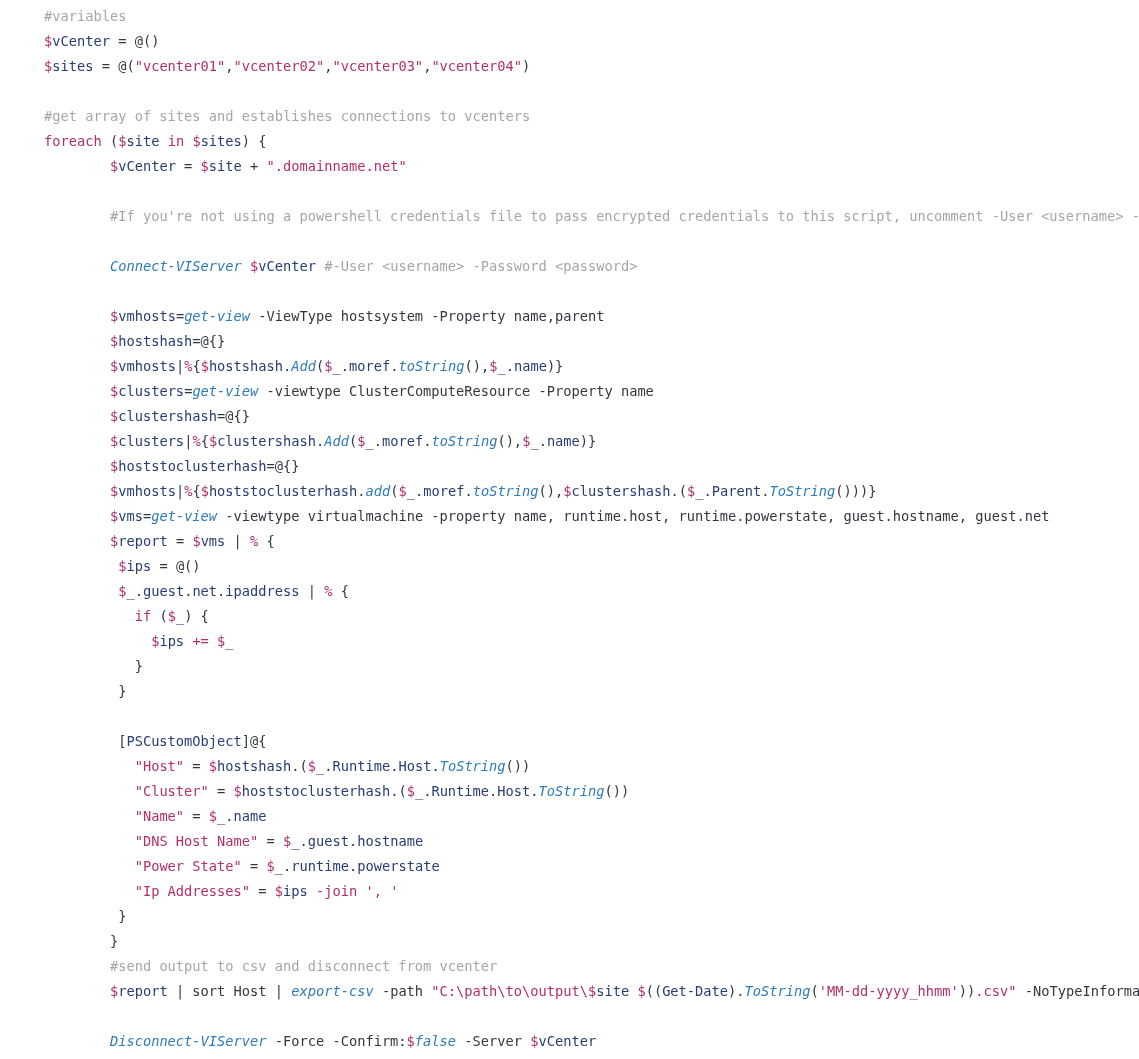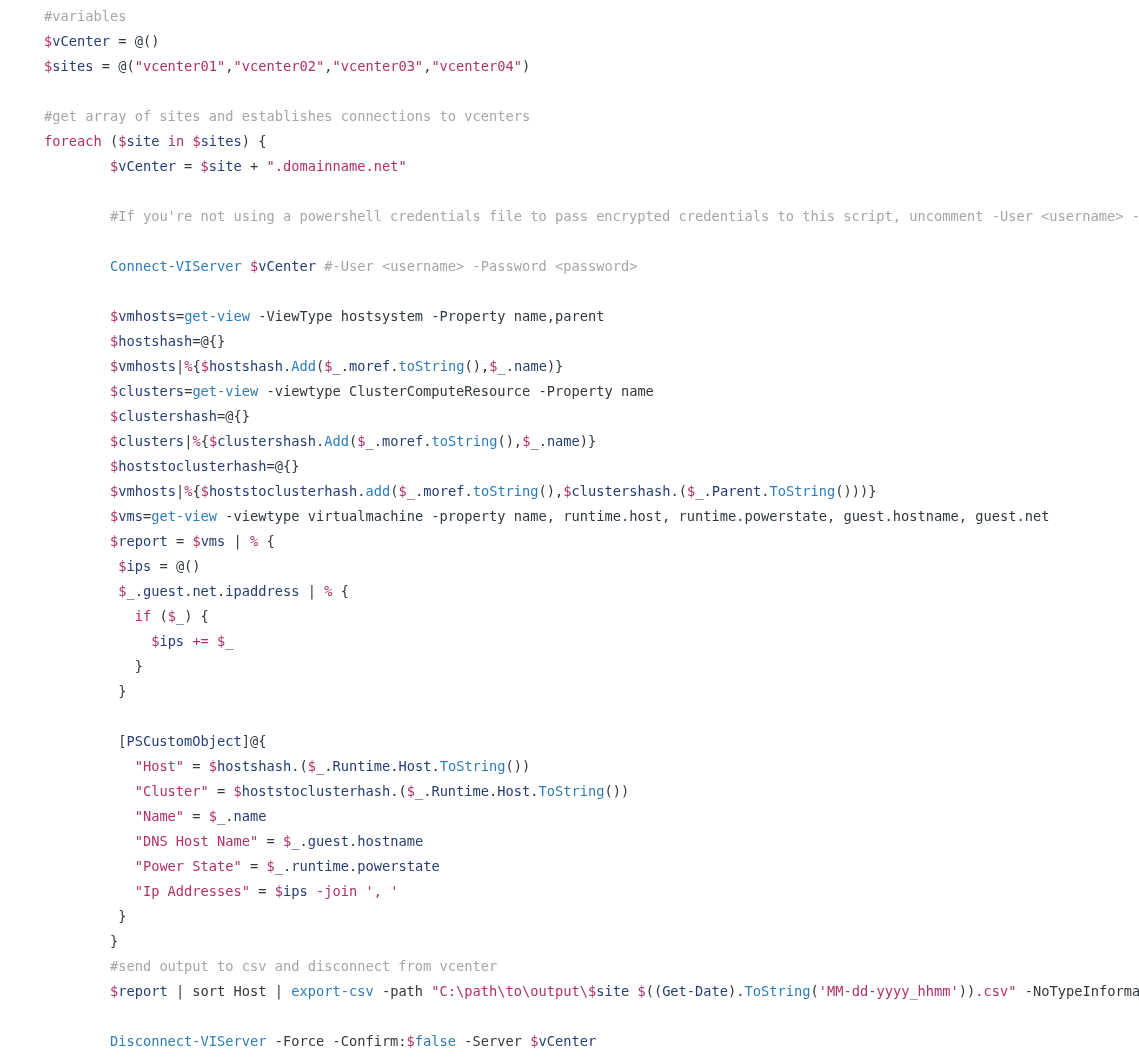--- a/index.html
+++ b/index.html
@@ -15,21 +15,21 @@
     margin:0;
     font-family:"DejaVu Sans Mono","Liberation Mono",monospace;
     font-size:13.7px;
     line-height:25px;
     white-space:pre;
   }
   .line { height:25px; white-space:pre; }
   .cm { color:var(--comment); }
   .pl { color:var(--plain); }
   .id { color:var(--identifier); }
-  .fn { color:var(--function); }
+  .fn { color:var(--function);font-style:italic; }
   .kw { color:var(--keyword); }
   .st { color:var(--string); }
 </style>
 </head>
 <body>
 
 <div id="screen" style="background: rgb(255, 255, 255);">
   <pre id="code"><div class="line"><span class="cm">#variables</span></div><div class="line"><span class="kw">$</span><span class="id">vCenter</span><span class="pl"> = @()</span></div><div class="line"><span class="kw">$</span><span class="id">sites</span><span class="pl"> = @(</span><span class="st">"vcenter01"</span><span class="pl">,</span><span class="st">"vcenter02"</span><span class="pl">,</span><span class="st">"vcenter03"</span><span class="pl">,</span><span class="st">"vcenter04"</span><span class="pl">)</span></div><div class="line"> </div><div class="line"><span class="cm">#get array of sites and establishes connections to vcenters</span></div><div class="line"><span class="kw">foreach</span><span class="pl"> (</span><span class="kw">$</span><span class="id">site</span><span class="pl"> </span><span class="kw">in</span><span class="pl"> </span><span class="kw">$</span><span class="id">sites</span><span class="pl">) {</span></div><div class="line"><span class="pl">        </span><span class="kw">$</span><span class="id">vCenter</span><span class="pl"> = </span><span class="kw">$</span><span class="id">site</span><span class="pl"> + </span><span class="st">".domainname.net"</span></div><div class="line"> </div><div class="line"><span class="pl">        </span><span class="cm">#If you're not using a powershell credentials file to pass encrypted credentials to this script, uncomment -User &lt;username&gt; -Password &lt;password&gt;</span></div><div class="line"> </div><div class="line"><span class="pl">        </span><span class="fn">Connect-VIServer</span><span class="pl"> </span><span class="kw">$</span><span class="id">vCenter</span><span class="pl"> </span><span class="cm">#-User &lt;username&gt; -Password &lt;password&gt;</span></div><div class="line"> </div><div class="line"><span class="pl">        </span><span class="kw">$</span><span class="id">vmhosts</span><span class="pl">=</span><span class="fn">get-view</span><span class="pl"> -ViewType hostsystem -Property name,parent</span></div><div class="line"><span class="pl">        </span><span class="kw">$</span><span class="id">hostshash</span><span class="pl">=@{}</span></div><div class="line"><span class="pl">        </span><span class="kw">$</span><span class="id">vmhosts</span><span class="pl">|</span><span class="kw">%</span><span class="pl">{</span><span class="kw">$</span><span class="id">hostshash</span><span class="pl">.</span><span class="fn">Add</span><span class="pl">(</span><span class="kw">$</span><span class="id">_</span><span class="pl">.</span><span class="id">moref</span><span class="pl">.</span><span class="fn">toString</span><span class="pl">(),</span><span class="kw">$</span><span class="id">_</span><span class="pl">.</span><span class="id">name</span><span class="pl">)}</span></div><div class="line"><span class="pl">        </span><span class="kw">$</span><span class="id">clusters</span><span class="pl">=</span><span class="fn">get-view</span><span class="pl"> -viewtype ClusterComputeResource -Property name</span></div><div class="line"><span class="pl">        </span><span class="kw">$</span><span class="id">clustershash</span><span class="pl">=@{}</span></div><div class="line"><span class="pl">        </span><span class="kw">$</span><span class="id">clusters</span><span class="pl">|</span><span class="kw">%</span><span class="pl">{</span><span class="kw">$</span><span class="id">clustershash</span><span class="pl">.</span><span class="fn">Add</span><span class="pl">(</span><span class="kw">$</span><span class="id">_</span><span class="pl">.</span><span class="id">moref</span><span class="pl">.</span><span class="fn">toString</span><span class="pl">(),</span><span class="kw">$</span><span class="id">_</span><span class="pl">.</span><span class="id">name</span><span class="pl">)}</span></div><div class="line"><span class="pl">        </span><span class="kw">$</span><span class="id">hoststoclusterhash</span><span class="pl">=@{}</span></div><div class="line"><span class="pl">        </span><span class="kw">$</span><span class="id">vmhosts</span><span class="pl">|</span><span class="kw">%</span><span class="pl">{</span><span class="kw">$</span><span class="id">hoststoclusterhash</span><span class="pl">.</span><span class="fn">add</span><span class="pl">(</span><span class="kw">$</span><span class="id">_</span><span class="pl">.</span><span class="id">moref</span><span class="pl">.</span><span class="fn">toString</span><span class="pl">(),</span><span class="kw">$</span><span class="id">clustershash</span><span class="pl">.(</span><span class="kw">$</span><span class="id">_</span><span class="pl">.</span><span class="id">Parent</span><span class="pl">.</span><span class="fn">ToString</span><span class="pl">()))}</span></div><div class="line"><span class="pl">        </span><span class="kw">$</span><span class="id">vms</span><span class="pl">=</span><span class="fn">get-view</span><span class="pl"> -viewtype virtualmachine -property name, runtime.host, runtime.powerstate, guest.hostname, guest.net</span></div><div class="line"><span class="pl">        </span><span class="kw">$</span><span class="id">report</span><span class="pl"> = </span><span class="kw">$</span><span class="id">vms</span><span class="pl"> | </span><span class="kw">%</span><span class="pl"> {</span></div><div class="line"><span class="pl">         </span><span class="kw">$</span><span class="id">ips</span><span class="pl"> = @()</span></div><div class="line"><span class="pl">         </span><span class="kw">$</span><span class="id">_</span><span class="pl">.</span><span class="id">guest</span><span class="pl">.</span><span class="id">net</span><span class="pl">.</span><span class="id">ipaddress</span><span class="pl"> | </span><span class="kw">%</span><span class="pl"> {</span></div><div class="line"><span class="pl">           </span><span class="kw">if</span><span class="pl"> (</span><span class="kw">$</span><span class="id">_</span><span class="pl">) {</span></div><div class="line"><span class="pl">             </span><span class="kw">$</span><span class="id">ips</span><span class="pl"> </span><span class="kw">+=</span><span class="pl"> </span><span class="kw">$</span><span class="id">_</span></div><div class="line"><span class="pl">           }</span></div><div class="line"><span class="pl">         }</span></div><div class="line"> </div><div class="line"><span class="pl">         [</span><span class="id">PSCustomObject</span><span class="pl">]@{</span></div><div class="line"><span class="pl">           </span><span class="st">"Host"</span><span class="pl"> = </span><span class="kw">$</span><span class="id">hostshash</span><span class="pl">.(</span><span class="kw">$</span><span class="id">_</span><span class="pl">.</span><span class="id">Runtime</span><span class="pl">.</span><span class="id">Host</span><span class="pl">.</span><span class="fn">ToString</span><span class="pl">())</span></div><div class="line"><span class="pl">           </span><span class="st">"Cluster"</span><span class="pl"> = </span><span class="kw">$</span><span class="id">hoststoclusterhash</span><span class="pl">.(</span><span class="kw">$</span><span class="id">_</span><span class="pl">.</span><span class="id">Runtime</span><span class="pl">.</span><span class="id">Host</span><span class="pl">.</span><span class="fn">ToString</span><span class="pl">())</span></div><div class="line"><span class="pl">           </span><span class="st">"Name"</span><span class="pl"> = </span><span class="kw">$</span><span class="id">_</span><span class="pl">.</span><span class="id">name</span></div><div class="line"><span class="pl">           </span><span class="st">"DNS Host Name"</span><span class="pl"> = </span><span class="kw">$</span><span class="id">_</span><span class="pl">.</span><span class="id">guest</span><span class="pl">.</span><span class="id">hostname</span></div><div class="line"><span class="pl">           </span><span class="st">"Power State"</span><span class="pl"> = </span><span class="kw">$</span><span class="id">_</span><span class="pl">.</span><span class="id">runtime</span><span class="pl">.</span><span class="id">powerstate</span></div><div class="line"><span class="pl">           </span><span class="st">"Ip Addresses"</span><span class="pl"> = </span><span class="kw">$</span><span class="id">ips</span><span class="pl"> </span><span class="kw">-join</span><span class="pl"> </span><span class="st">', '</span></div><div class="line"><span class="pl">         }</span></div><div class="line"><span class="pl">        }</span></div><div class="line"><span class="pl">        </span><span class="cm">#send output to csv and disconnect from vcenter</span></div><div class="line"><span class="pl">        </span><span class="kw">$</span><span class="id">report</span><span class="pl"> | sort Host | </span><span class="fn">export-csv</span><span class="pl"> -path </span><span class="st">"C:\path\to\output\</span><span class="kw">$</span><span class="id">site</span><span class="st"> </span><span class="kw">$</span><span class="pl">((</span><span class="id">Get-Date</span><span class="pl">).</span><span class="fn">ToString</span><span class="pl">(</span><span class="st">'MM-dd-yyyy_hhmm'</span><span class="pl">))</span><span class="st">.csv"</span><span class="pl"> -NoTypeInformation</span></div><div class="line"> </div><div class="line"><span class="pl">        </span><span class="fn">Disconnect-VIServer</span><span class="pl"> -Force -Confirm:</span><span class="kw">$</span><span class="fn">false</span><span class="pl"> -Server </span><span class="kw">$</span><span class="id">vCenter</span></div></pre>
 </div>
 

